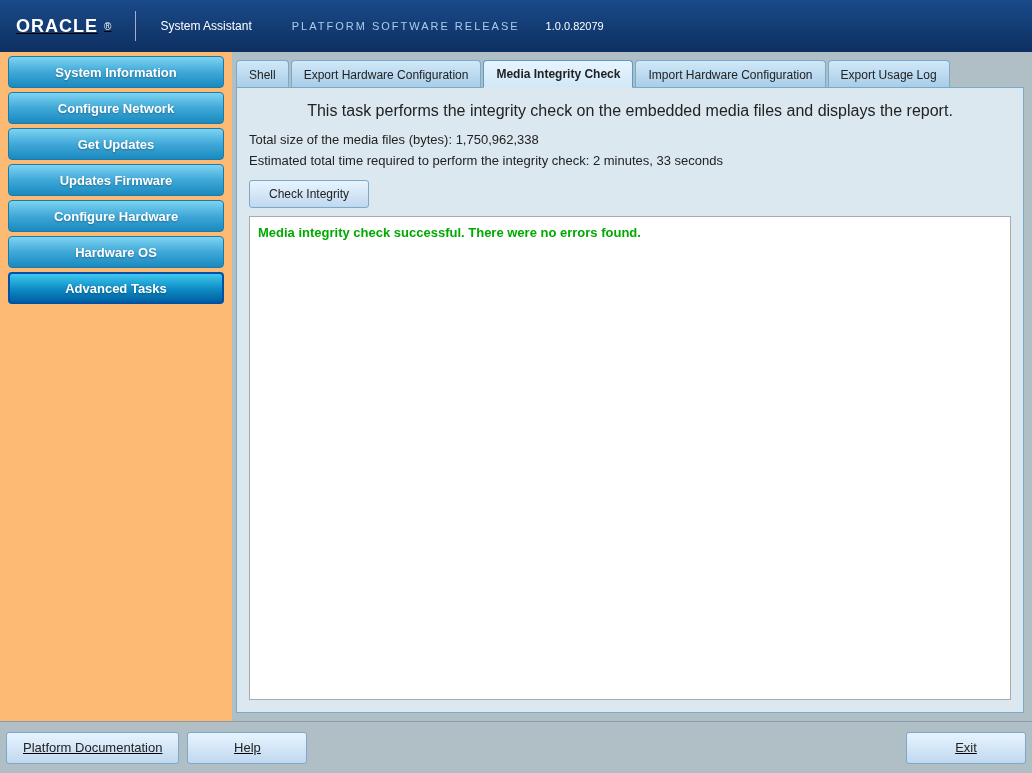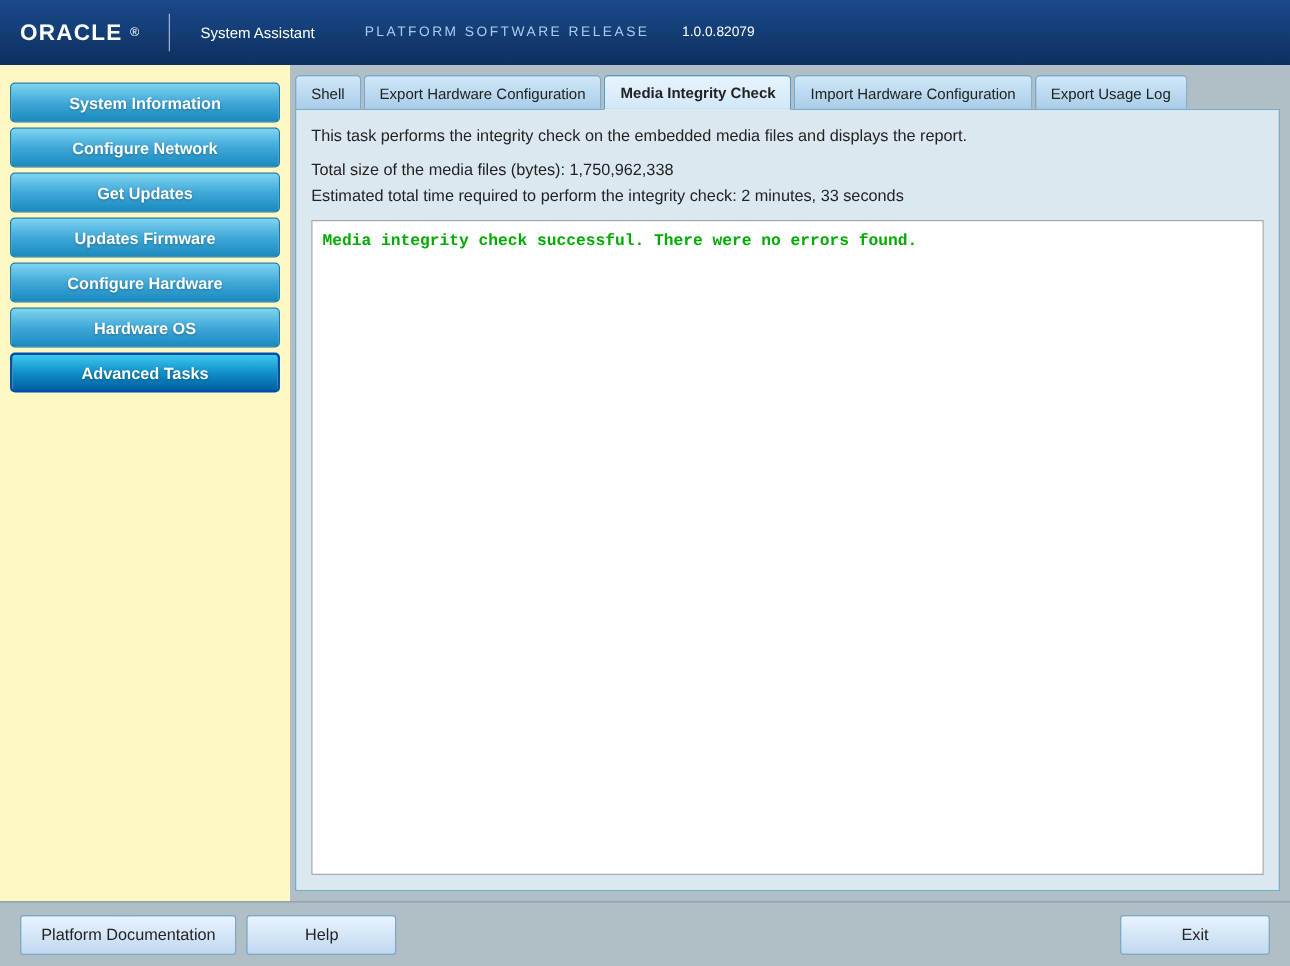--- a/index.html
+++ b/index.html
@@ -25,20 +25,21 @@
       display: flex;
       align-items: center;
       padding: 0 16px;
       gap: 20px;
     }
 
     #oracle-logo {
       display: flex;
       align-items: center;
       gap: 6px;
+      text-decoration: underline;
     }
 
     .oracle-text {
       color: #ffffff;
       font-size: 18px;
       font-weight: bold;
       letter-spacing: 1px;
     }
 
     .oracle-registered {
@@ -83,22 +84,22 @@
 
     #content-area {
       display: flex;
       flex: 1;
       background: #b0bec5;
     }
 
     
     #sidebar {
       width: 232px;
-      background: #fef9c3;
-      padding: 14px 8px;
+      background: #fdba74;
+      padding: 4px 8px;
       display: flex;
       flex-direction: column;
       gap: 4px;
     }
 
     .sidebar-btn {
       width: 100%;
       height: 32px;
       background: linear-gradient(180deg, #7dd4f0 0%, #40a8d8 50%, #1a8abf 100%);
       border: 1px solid #1a7aaa;
@@ -165,22 +166,23 @@
       flex: 1;
       padding: 12px;
       display: flex;
       flex-direction: column;
       gap: 8px;
       margin-top: -1px;
     }
 
     .description-text {
       color: #222222;
-      font-size: 13px;
+      font-size: 16px;
       line-height: 1.4;
+      text-align: center;
     }
 
     .info-text {
       color: #222222;
       font-size: 13px;
       line-height: 1.6;
     }
 
     .action-btn {
       width: 120px;
@@ -197,39 +199,39 @@
     }
 
     
     #output-area {
       flex: 1;
       background: #ffffff;
       border: 1px solid #aaaaaa;
       padding: 8px;
       overflow-y: auto;
       min-height: 400px;
-      font-family: Liberation Mono, monospace;
     }
 
     .output-success {
       color: #00aa00;
       font-size: 13px;
       font-weight: bold;
     }
 
     
     #footer {
       width: 100%;
       height: 52px;
       background: #b0bec5;
       border-top: 1px solid #8a9aaa;
       display: flex;
       align-items: center;
-      padding: 0 16px;
+      padding: 0 6px;
       gap: 8px;
+      text-decoration: underline;
     }
 
     .footer-btn {
       height: 32px;
       padding: 0 16px;
       background: linear-gradient(180deg, #e8f4ff 0%, #c0d8ef 100%);
       border: 1px solid #7aaac8;
       border-radius: 3px;
       cursor: pointer;
       font-size: 13px;
@@ -292,20 +294,21 @@
         <div class="tab">Import Hardware Configuration</div>
         <div class="tab">Export Usage Log</div>
       </div>
 
       <div id="content-panel">
         <p class="description-text">This task performs the integrity check on the embedded media files and displays the report.</p>
         <div>
           <p class="info-text">Total size of the media files (bytes): 1,750,962,338</p>
           <p class="info-text">Estimated total time required to perform the integrity check: 2 minutes, 33 seconds</p>
         </div>
+        <button class="action-btn">Check Integrity</button>
         <div id="output-area">
           <span class="output-success">Media integrity check successful. There were no errors found.</span>
         </div>
       </div>
 
     </div>
   </div>
 
   <div id="footer">
     <button class="footer-btn">Platform Documentation</button>

